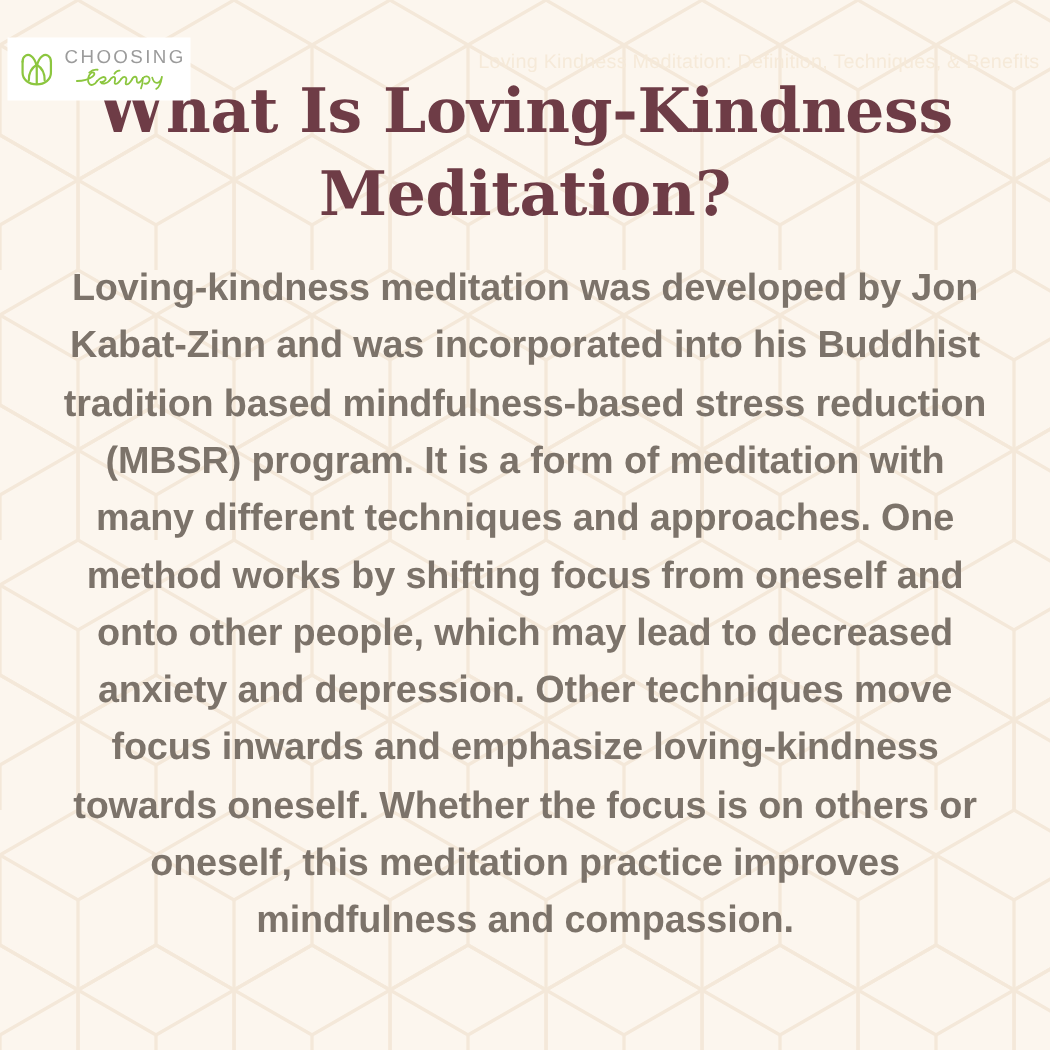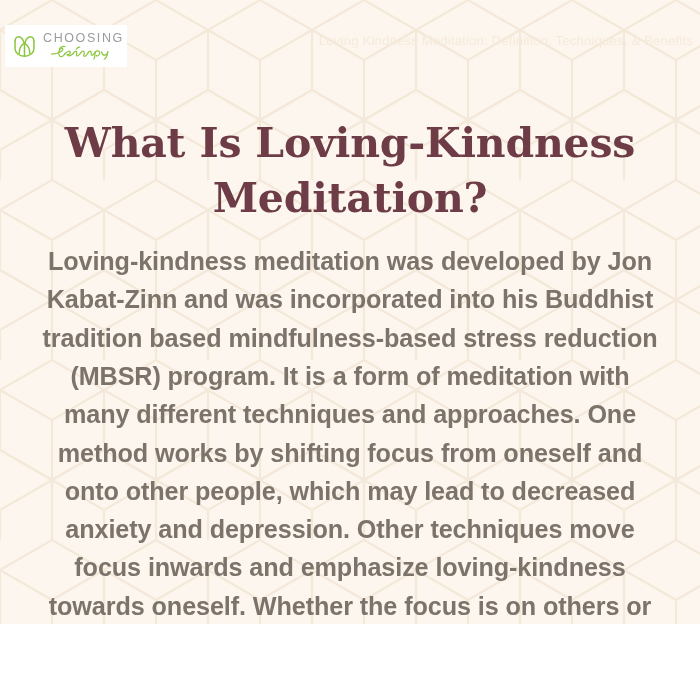--- a/index.html
+++ b/index.html
@@ -10,21 +10,21 @@
   body {
     width: 700px;
     height: 700px;
     overflow: hidden;
     font-family: "Liberation Sans", sans-serif;
   }
 
   #infographic {
     position: relative;
     width: 700px;
-    height: 624px;
+    height: 700px;
     background-color: #fcf6ee;
     overflow: hidden;
   }
 
   
   #bg-pattern {
     position: absolute;
     top: 0; left: 0;
     width: 700px;
     height: 700px;
@@ -92,21 +92,21 @@
   }
 
   
   #content {
     position: absolute;
     top: 0; left: 0;
     width: 700px;
     height: 700px;
     z-index: 2;
     box-sizing: border-box;
-    padding: 116px 33px 0 33px;
+    padding: 47px 33px 0 33px;
     text-align: center;
   }
 
   #headline {
     margin: 0;
     font-family: "DejaVu Serif", serif;
     font-weight: bold;
     font-size: 41px;
     line-height: 1.33;
     color: #6e3c46;

